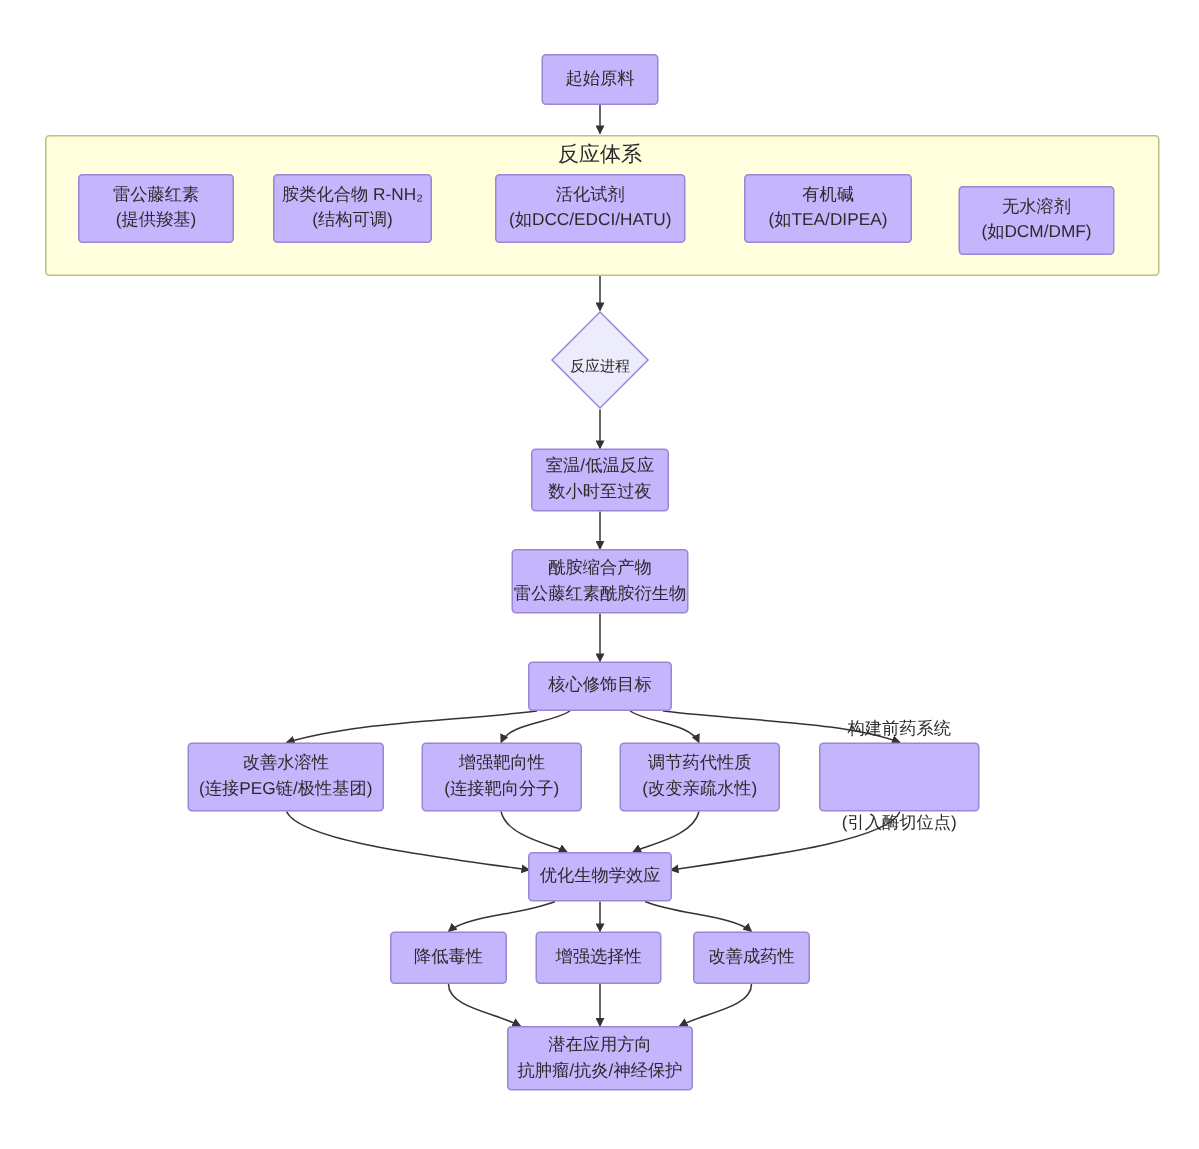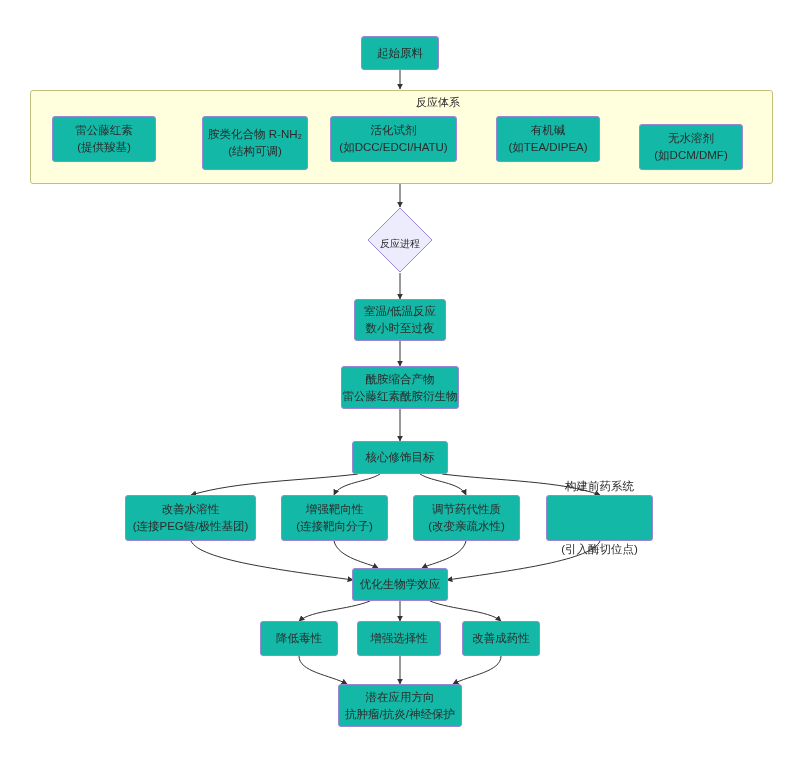--- a/index.html
+++ b/index.html
@@ -23,21 +23,21 @@
     position: absolute;
     left: 0;
     top: 0;
     width: 799px;
     height: 766px;
     pointer-events: none;
   }
   .node {
     position: absolute;
     box-sizing: border-box;
-    background: #14b8a6;
+    background: #c4b5fd;
     border: 1px solid #9a86d4;
     border-radius: 3px;
     display: flex;
     flex-direction: column;
     align-items: center;
     justify-content: center;
     color: #2b2b2b;
     font-size: 11.5px;
     line-height: 17px;
     text-align: center;
@@ -48,24 +48,24 @@
   }
   .cluster {
     position: absolute;
     box-sizing: border-box;
     background: #ffffde;
     border: 1px solid #bfbf7e;
     border-radius: 3px;
   }
   .cluster-label {
     position: absolute;
-    font-size: 11px;
+    font-size: 14px;
     line-height: 14px;
     color: #2b2b2b;
-    text-align: right;
+    text-align: center;
     white-space: nowrap;
   }
   .diamond {
     position: absolute;
     box-sizing: border-box;
   }
   .diamond .dshape {
     position: absolute;
     left: 0;
     top: 0;
@@ -139,31 +139,31 @@
 
   <div class="node" style="left:361px; top:36px; width:78px; height:34px;">
     <span>起始原料</span>
   </div>
 
   <div class="node" style="left:52px; top:116px; width:104px; height:46px;">
     <span>雷公藤红素</span>
     <span class="l2">(提供羧基)</span>
   </div>
 
-  <div class="node" style="left:202px; top:116px; width:106px; height:54px;">
+  <div class="node" style="left:182px; top:116px; width:106px; height:46px;">
     <span>胺类化合物 R-NH₂</span>
     <span class="l2">(结构可调)</span>
   </div>
 
   <div class="node" style="left:330px; top:116px; width:127px; height:46px;">
     <span>活化试剂</span>
     <span class="l2">(如DCC/EDCI/HATU)</span>
   </div>
 
-  <div class="node" style="left:496px; top:116px; width:104px; height:46px;">
+  <div class="node" style="left:496px; top:116px; width:112px; height:46px;">
     <span>有机碱</span>
     <span class="l2">(如TEA/DIPEA)</span>
   </div>
 
   <div class="node" style="left:639px; top:124px; width:104px; height:46px;">
     <span>无水溶剂</span>
     <span class="l2">(如DCM/DMF)</span>
   </div>
 
   <div class="diamond" style="left:367px; top:207px; width:66px; height:66px;">

